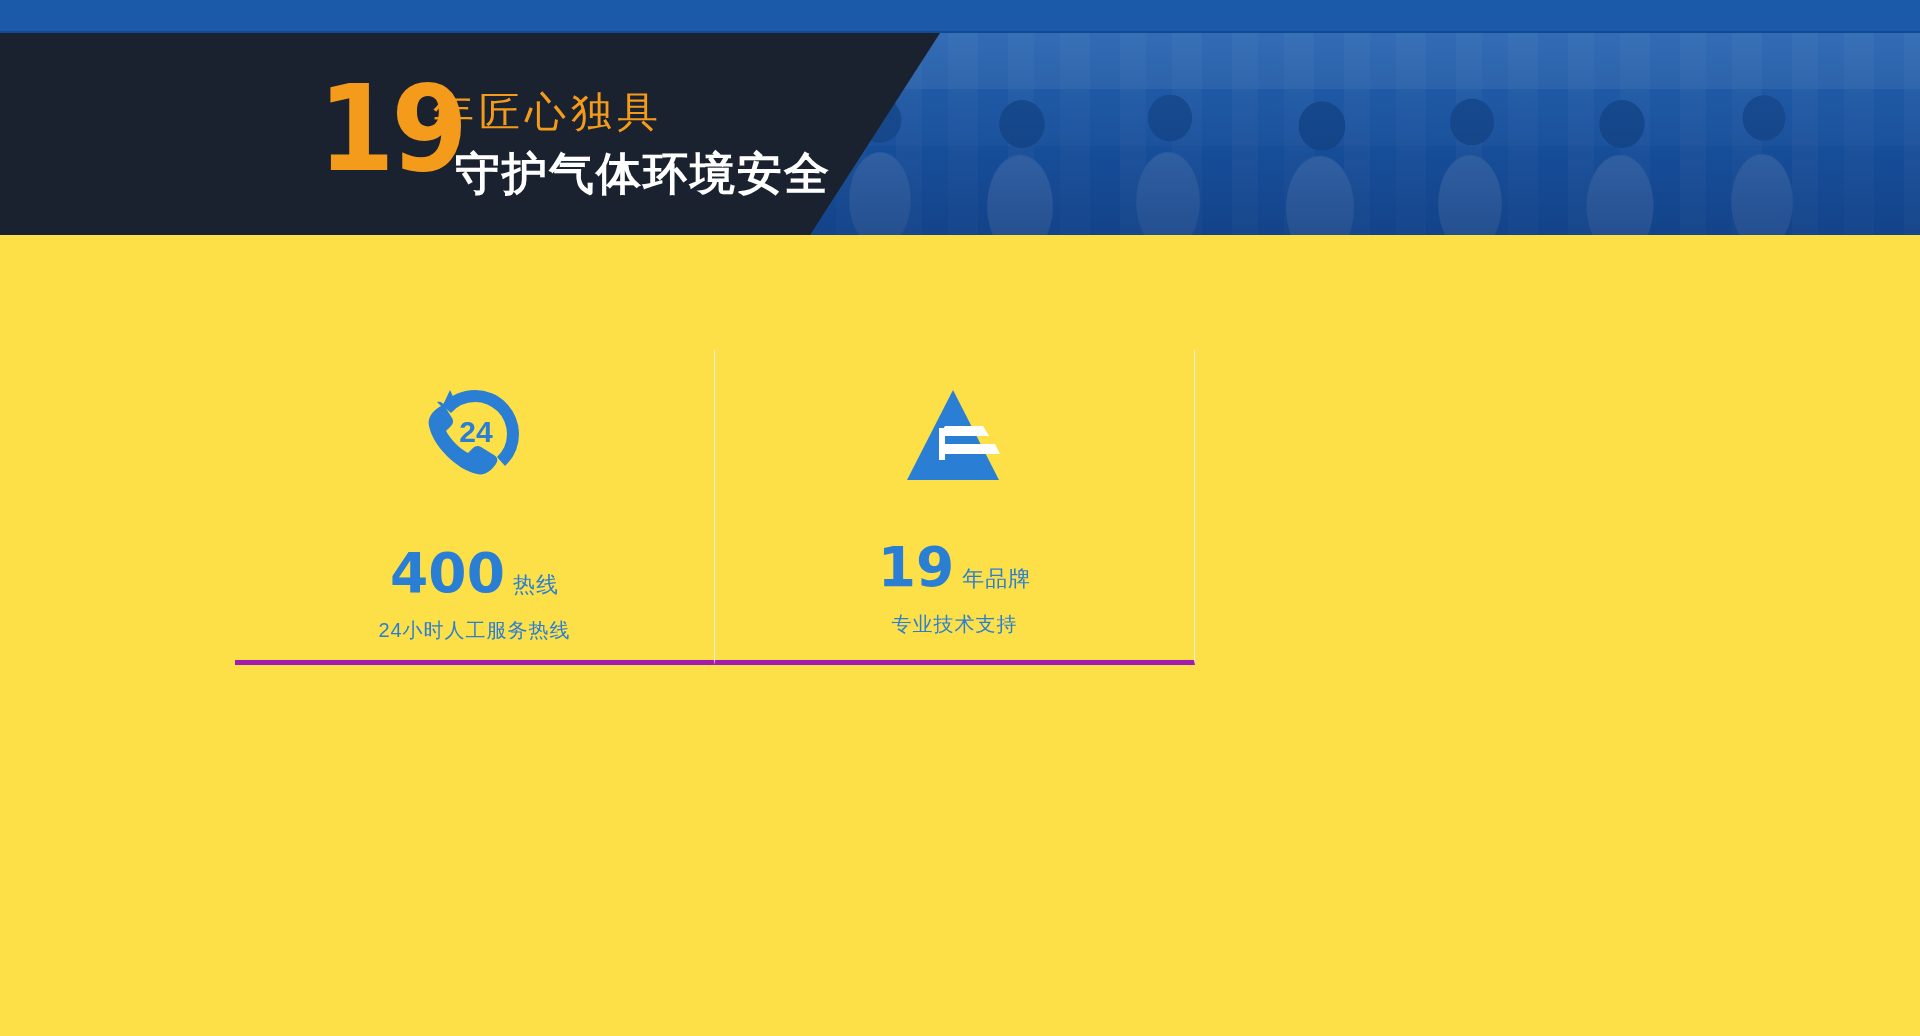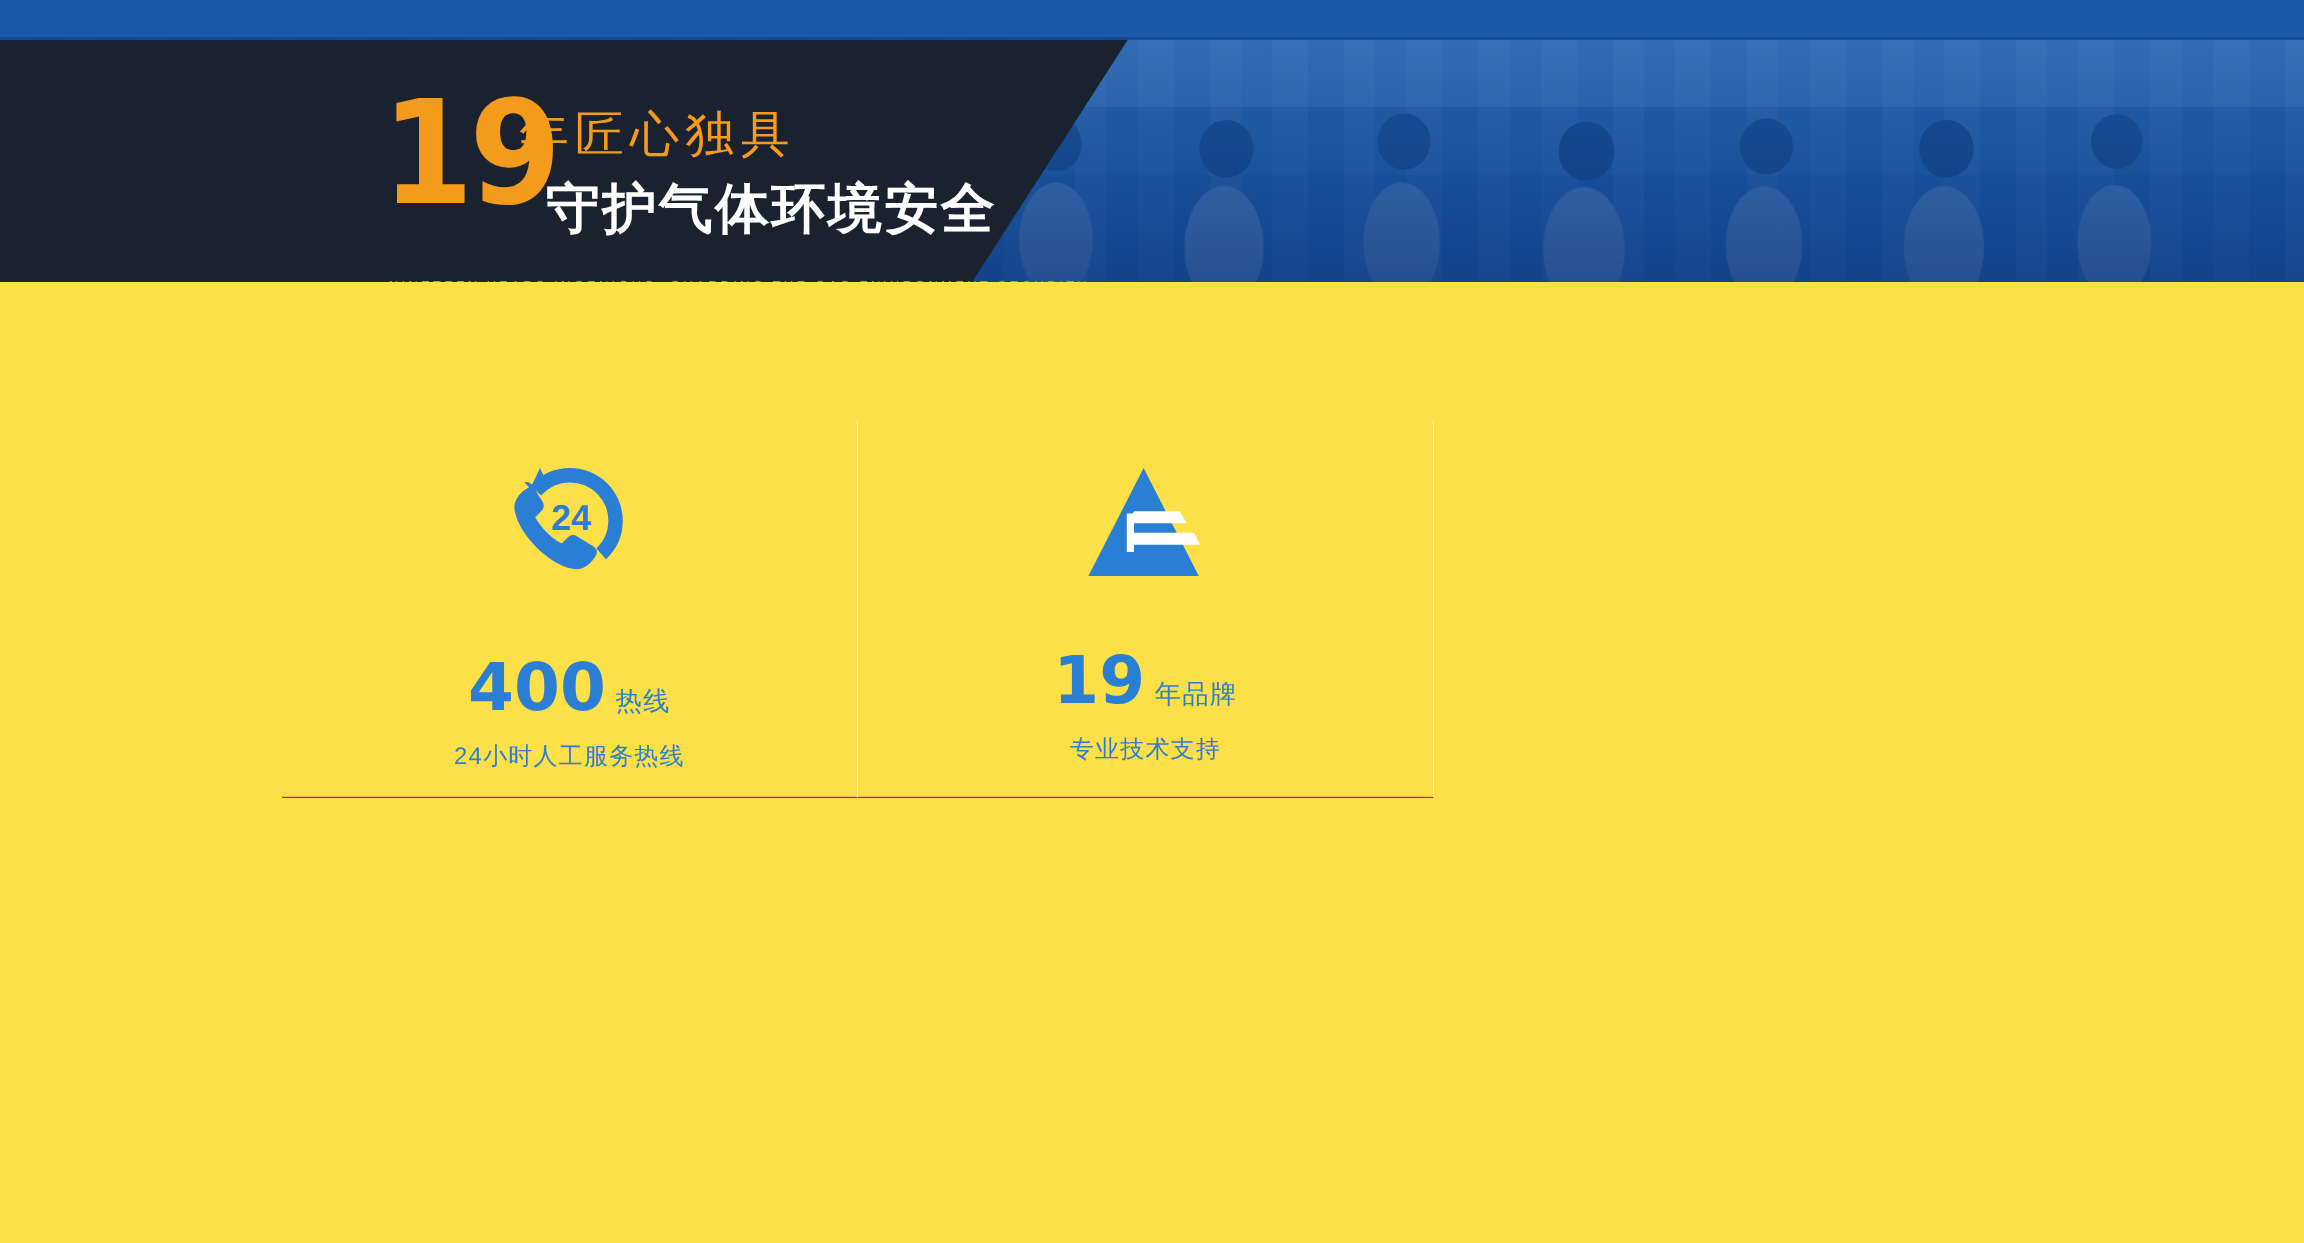--- a/index.html
+++ b/index.html
@@ -129,21 +129,21 @@
     align-items:center;
     justify-content:flex-start;
     padding-top:14px;
   }
   
   .cell:nth-child(1), .cell:nth-child(2),
   .cell:nth-child(4), .cell:nth-child(5){
     border-right:1px solid #ececec;
   }
   .cell:nth-child(1), .cell:nth-child(2), .cell:nth-child(3){
-    border-bottom:1px solid #a21caf;
+    border-bottom:5px solid #a21caf;
   }
 
   .icon-wrap{
     height:140px;
     display:flex;
     align-items:center;
     justify-content:center;
   }
   .icon-wrap svg{ display:block; }
 

